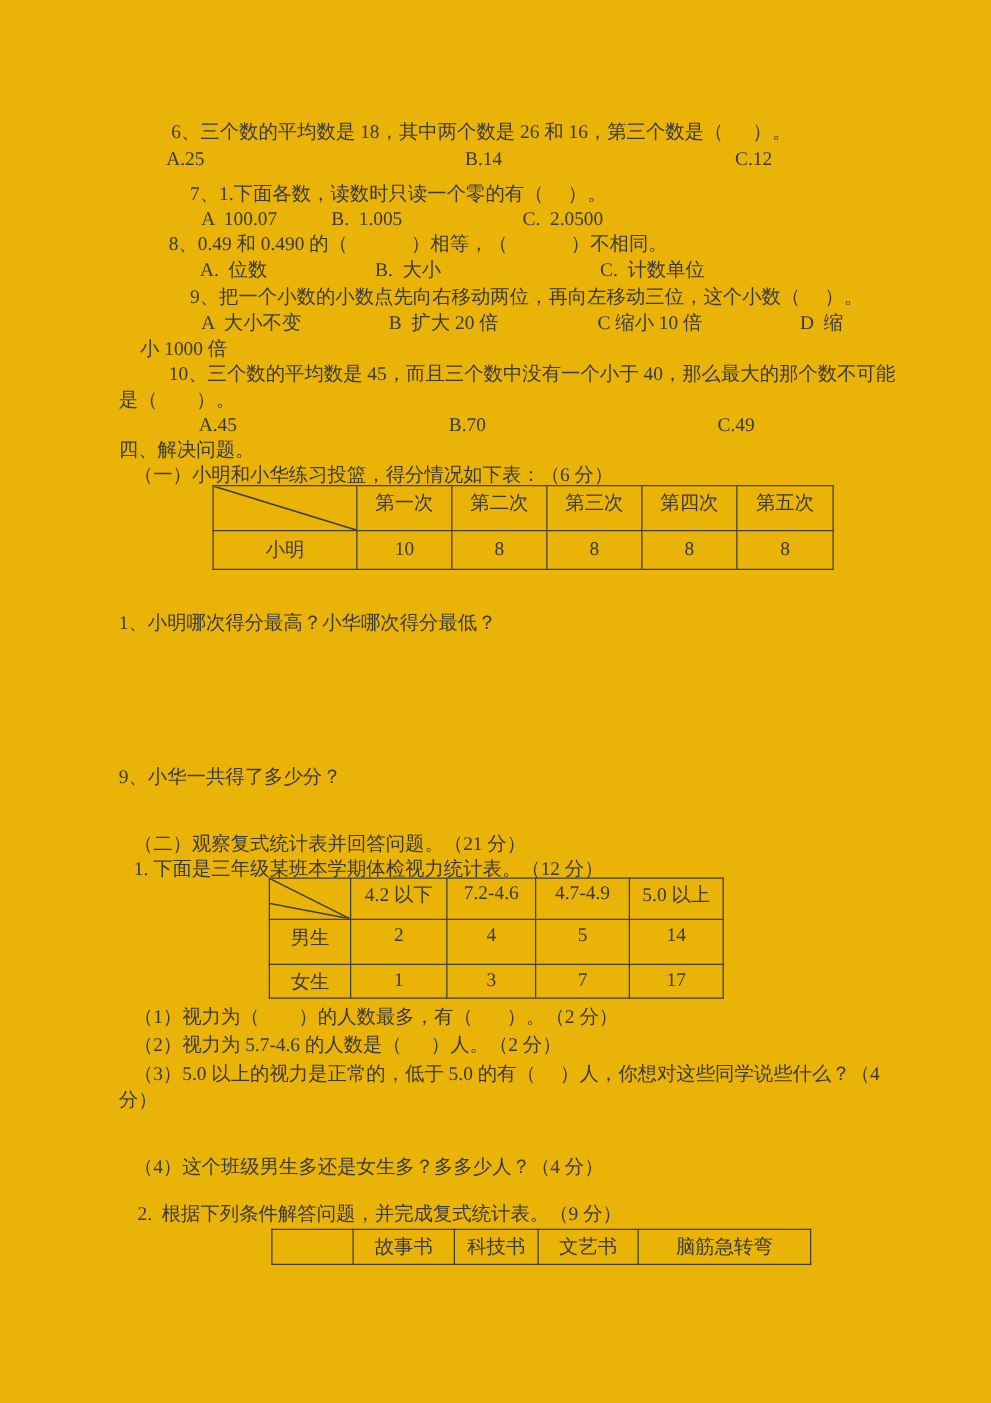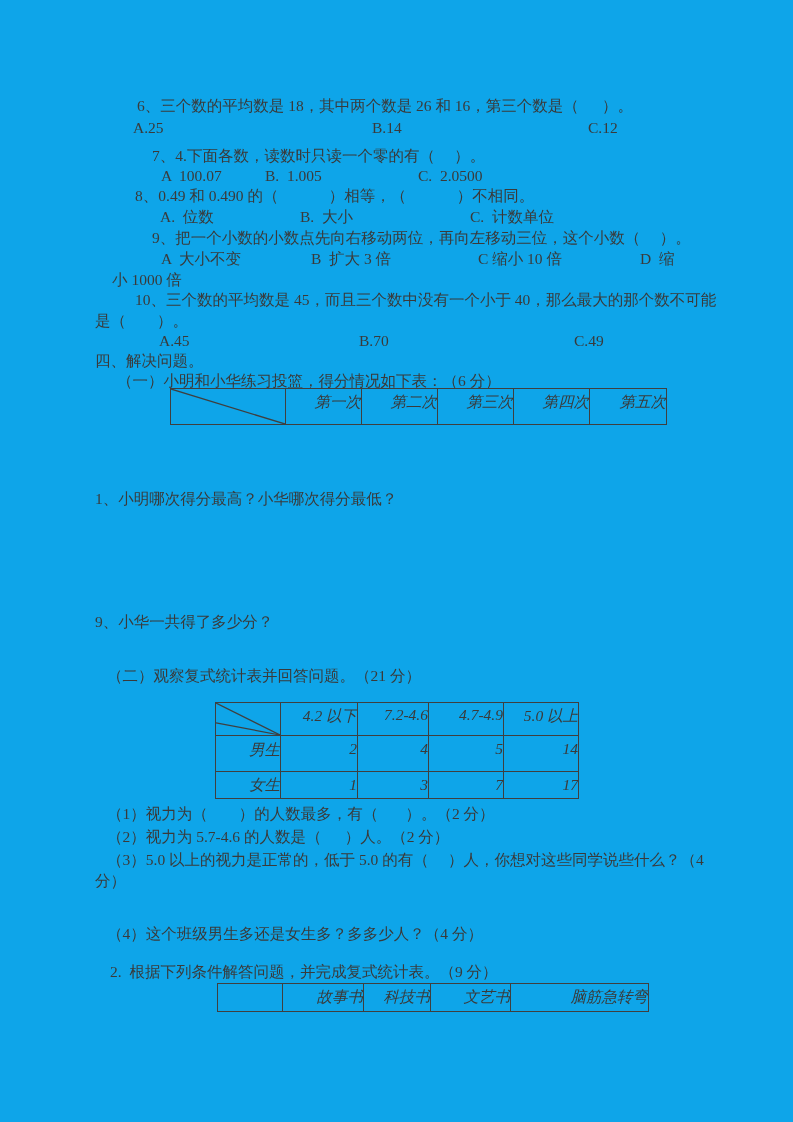--- a/index.html
+++ b/index.html
@@ -1,86 +1,85 @@
 <!DOCTYPE html>
 <html><head>
 <meta charset="utf-8">
 <style>
   html,body{margin:0;padding:0;background:#ffffff;}
   .page{
     position:relative;
     width:793px;height:1122px;
-    background:#0ea5e9;
+    background:#eab308;
     font-family:"Liberation Serif","DejaVu Serif",serif;
     color:#3a3a3a;
     overflow:hidden;
   }
   .line{
     position:absolute;
     white-space:pre;
     font-size:15.5px;
     line-height:20px;
     color:#3a3a3a;
   }
   table.grid{
     position:absolute;
     border-collapse:collapse;
     table-layout:fixed;
     font-size:15.5px;
     color:#3a3a3a;
   }
   table.grid td{
     border:1.5px solid #3f3f3f;
-    text-align:right;
+    text-align:center;
     vertical-align:middle;
     padding:0;
     overflow:hidden;
-    font-style:italic;
   }
   table.grid tr.hdr td{vertical-align:top;padding-top:3px;}
   table.grid td.diag{position:relative;}
   table.grid td.diag svg{position:absolute;left:0;top:0;width:100%;height:100%;display:block;}
   td.ta-l{text-align:left;padding-left:6px;}
   tr.vtop td{vertical-align:top;padding-top:4px;}
 </style>
 </head>
 <body>
 
 <div class="page">
 
   <span class="line" style="left:137px;top:96px">6、三个数的平均数是 18，其中两个数是 26 和 16，第三个数是（      ）。</span>
   <span class="line" style="left:133px;top:118px">A.25</span>
   <span class="line" style="left:372px;top:118px">B.14</span>
   <span class="line" style="left:588px;top:118px">C.12</span>
 
-  <span class="line" style="left:152px;top:146px">7、4.下面各数，读数时只读一个零的有（     ）。</span>
+  <span class="line" style="left:152px;top:146px">7、1.下面各数，读数时只读一个零的有（     ）。</span>
   <span class="line" style="left:161px;top:166px">A  100.07</span>
   <span class="line" style="left:265px;top:166px">B.  1.005</span>
   <span class="line" style="left:418px;top:166px">C.  2.0500</span>
 
   <span class="line" style="left:135px;top:186px">8、0.49 和 0.490 的（             ）相等，（             ）不相同。</span>
   <span class="line" style="left:160px;top:207px">A.  位数</span>
   <span class="line" style="left:300px;top:207px">B.  大小</span>
-  <span class="line" style="left:470px;top:207px">C.  计数单位</span>
+  <span class="line" style="left:480px;top:207px">C.  计数单位</span>
 
   <span class="line" style="left:152px;top:228px">9、把一个小数的小数点先向右移动两位，再向左移动三位，这个小数（     ）。</span>
   <span class="line" style="left:161px;top:249px">A  大小不变</span>
-  <span class="line" style="left:311px;top:249px">B  扩大 3 倍</span>
+  <span class="line" style="left:311px;top:249px">B  扩大 20 倍</span>
   <span class="line" style="left:478px;top:249px">C 缩小 10 倍</span>
   <span class="line" style="left:640px;top:249px">D  缩</span>
   <span class="line" style="left:112px;top:270px">小 1000 倍</span>
 
   <span class="line" style="left:135px;top:290px">10、三个数的平均数是 45，而且三个数中没有一个小于 40，那么最大的那个数不可能</span>
   <span class="line" style="left:95px;top:311px">是（        ）。</span>
   <span class="line" style="left:159px;top:331px">A.45</span>
   <span class="line" style="left:359px;top:331px">B.70</span>
   <span class="line" style="left:574px;top:331px">C.49</span>
 
   <span class="line" style="left:95px;top:351px">四、解决问题。</span>
-  <span class="line" style="left:117px;top:371px">（一）小明和小华练习投篮，得分情况如下表：（6 分）</span>
+  <span class="line" style="left:107px;top:371px">（一）小明和小华练习投篮，得分情况如下表：（6 分）</span>
 
   <table class="grid" style="left:170px;top:388px">
     <colgroup>
       <col style="width:115px">
         <col style="width:76px">
         <col style="width:76px">
       <col style="width:76px">
         <col style="width:76px">
         <col style="width:77px">
     </colgroup>
@@ -90,27 +89,36 @@
         <svg viewBox="0 0 100 100" preserveAspectRatio="none">
           <line x1="0" y1="0" x2="100" y2="100" stroke="#3f3f3f" stroke-width="1.3" vector-effect="non-scaling-stroke"></line>
         </svg>
       </td>
       <td>第一次</td>
       <td>第二次</td>
       <td>第三次</td>
       <td>第四次</td>
       <td>第五次</td>
     </tr>
+    <tr style="height:31px">
+      <td>小明</td>
+      <td>10</td>
+      <td>8</td>
+      <td>8</td>
+      <td>8</td>
+      <td>8</td>
+    </tr>
   </tbody>
     </table>
 
   <span class="line" style="left:95px;top:489px">1、小明哪次得分最高？小华哪次得分最低？</span>
   <span class="line" style="left:95px;top:612px">9、小华一共得了多少分？</span>
 
   <span class="line" style="left:107px;top:666px">（二）观察复式统计表并回答问题。（21 分）</span>
+  <span class="line" style="left:107px;top:686px">1. 下面是三年级某班本学期体检视力统计表。（12 分）</span>
 
   <table class="grid" style="left:215px;top:702px">
     <colgroup>
       <col style="width:65px">
         <col style="width:77px">
         <col style="width:71px">
       <col style="width:75px">
         <col style="width:75px">
     </colgroup>
     <tbody>

